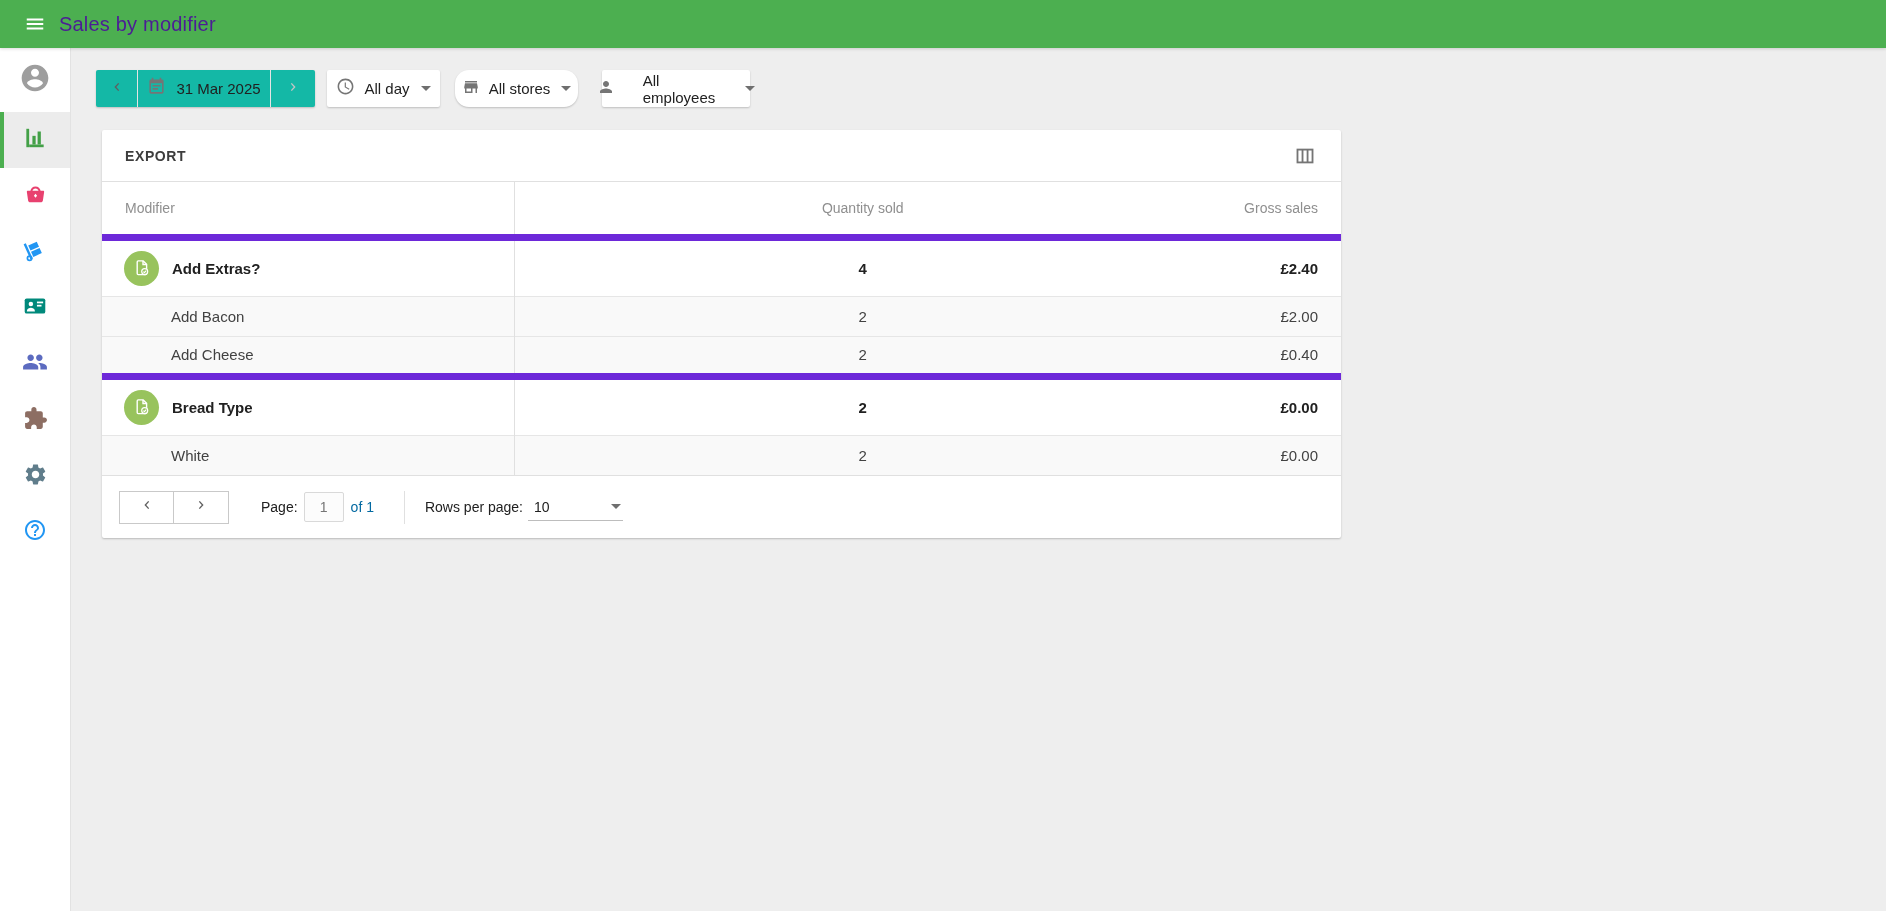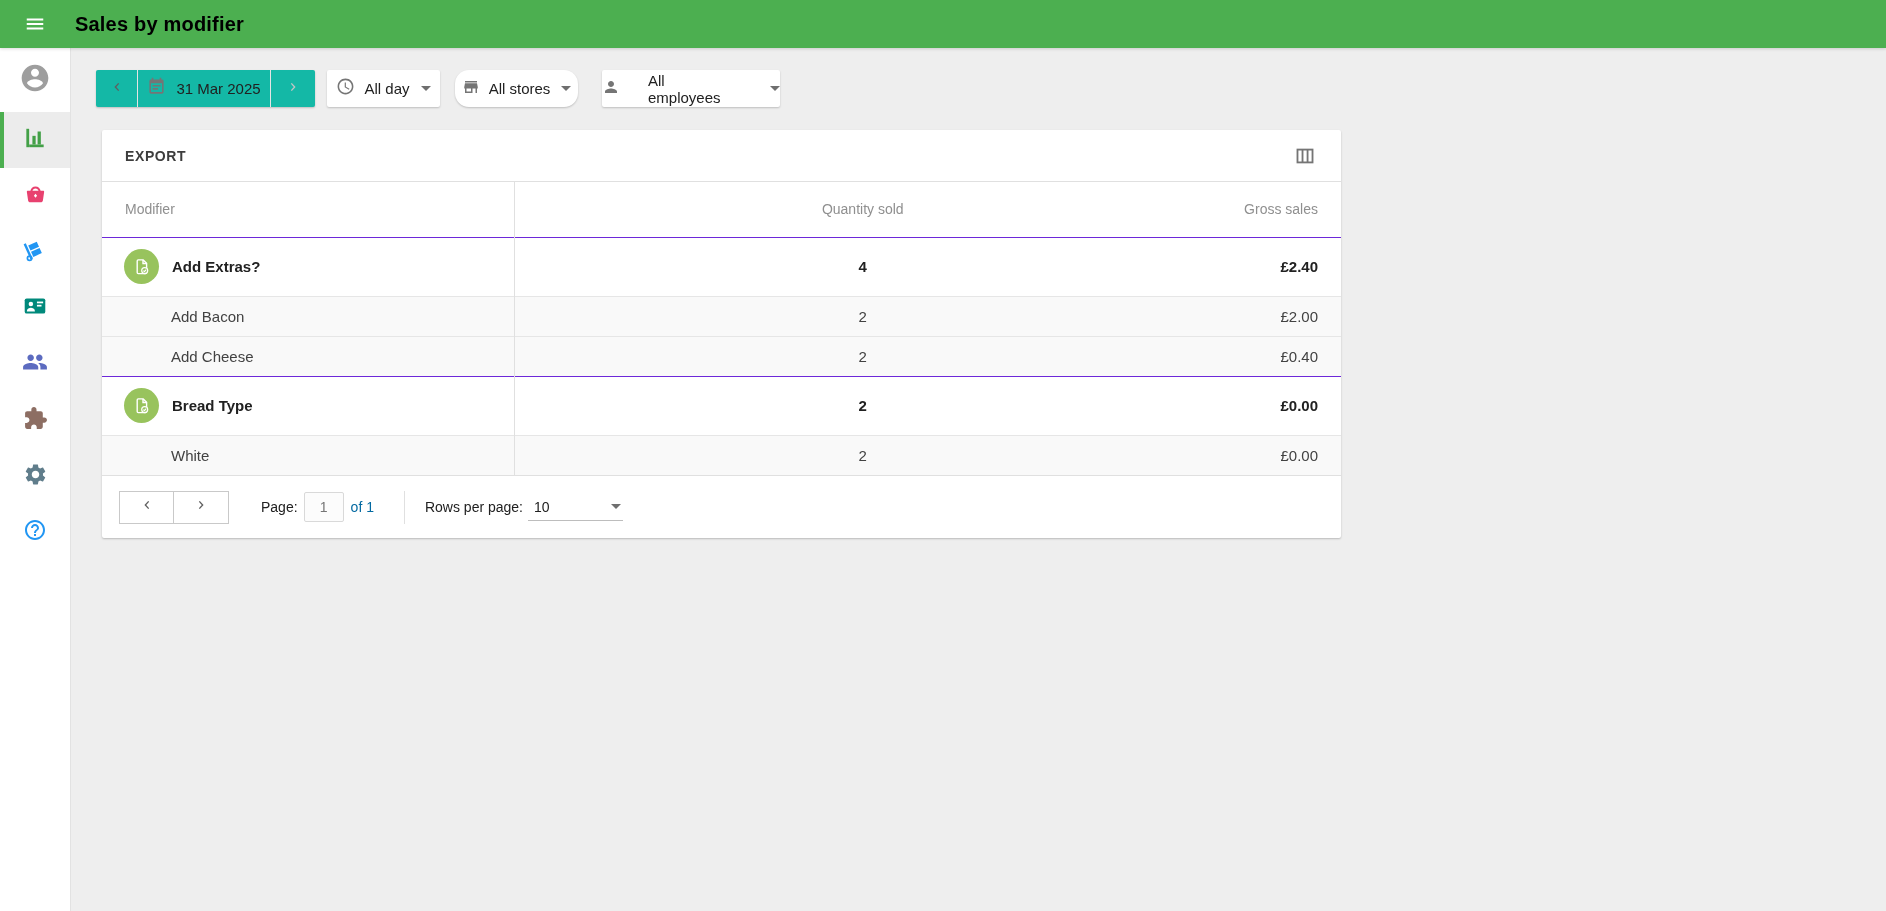--- a/index.html
+++ b/index.html
@@ -5,21 +5,21 @@
   * { margin:0; padding:0; box-sizing:border-box; }
   html,body { width:1886px; height:911px; overflow:hidden;
     font-family:"Liberation Sans", sans-serif; background:#eeeeee; }
 
   
   .topbar { position:absolute; left:0; top:0; width:1886px; height:48px;
     background:#4CAF50; display:flex; align-items:center; z-index:30;
     box-shadow:0 1px 3px rgba(0,0,0,0.15); }
   .menu-btn { width:48px; height:48px; display:flex; align-items:center;
     justify-content:center; cursor:pointer; margin-left:11px; }
-  .page-title { color:#000000; font-size:20px; font-weight:700; margin-left:16px; letter-spacing:0.2px; }
+  .page-title { color:#4c1d95; font-size:20px; font-weight:400; letter-spacing:0.2px; }
 
   
   .sidebar { position:absolute; left:0; top:48px; width:71px; height:863px;
     background:#ffffff; border-right:1px solid #e2e2e2; z-index:20; }
   .avatar-item { height:64px; display:flex; align-items:center; justify-content:center; }
   .side-item { position:relative; height:56px; display:flex; align-items:center;
     justify-content:center; cursor:pointer; }
   .side-item.active { background:#ececec; }
   .side-item.active::before { content:""; position:absolute; left:0; top:0;
     width:4px; height:100%; background:#4CAF50; }
@@ -32,21 +32,21 @@
   .date-cell { display:flex; align-items:center; justify-content:center; cursor:pointer; }
   .date-prev { width:42px; border-right:1px solid #e4e4e4; }
   .date-mid  { width:132px; gap:10px; }
   .date-next { width:44px; border-left:1px solid #e4e4e4; }
   .date-text { font-size:15px; color:#212121; }
   .filter-btn { position:absolute; top:70px; height:37px; background:#ffffff;
     border-radius:2px; display:flex; align-items:center; justify-content:center;
     gap:9px; cursor:pointer; }
   .fb-allday { left:327px; width:113px; }
   .fb-stores { left:455px; width:123px;border-radius:14px; }
-  .fb-emps   { left:602px; width:178px;gap:28px; }
+  .fb-emps   { left:602px; width:148px;gap:28px; }
   .filter-label { font-size:15px; color:#212121; }
   .caret { width:0; height:0; border-left:5px solid transparent;
     border-right:5px solid transparent; border-top:5px solid #6f6f6f; margin-left:2px; }
 
   
   .card { position:absolute; left:102px; top:130px; width:1239px; background:#ffffff;
     border-radius:2px; box-shadow:0 1px 2px rgba(0,0,0,0.22); }
   .card-header { height:52px; display:flex; align-items:center;
     justify-content:space-between; padding:0 22px 0 23px; border-bottom:1px solid #e0e0e0; }
   .export-btn { font-size:14px; font-weight:700; color:#3d3d3d; letter-spacing:0.6px;
@@ -57,21 +57,21 @@
   
   table.report { width:100%; border-collapse:collapse; table-layout:fixed; }
   col.c1 { width:412px; } col.c3 { width:130px; }
   th, td { font-size:15px; }
   thead th { height:55px; font-weight:400; font-size:14px; color:#8f8f8f; }
   th.c1h, td.name-cell { text-align:left; }
   th.c2h, td.qty-cell { text-align:center; }
   th.c3h, td.gross-cell { text-align:right; padding-right:23px; }
   th.c1h { padding-left:23px; }
   .colborder { border-right:1px solid #e0e0e0; }
-  tr.group-row td { height:59px; border-top:1px solid #6d28d9; color:#212121; font-weight:700; }
+  tr.group-row td { height:59px; border-top:7px solid #6d28d9; color:#212121; font-weight:700; }
   tr.sub-row td { height:40px; border-top:1px solid #e6e6e6; background:#f9f9f9;
     color:#424242; font-weight:400; }
   .name-wrap { display:flex; align-items:center; gap:13px; padding-left:22px; }
   tr.sub-row .name-wrap { padding-left:69px; }
   .mod-icon { width:35px; height:35px; border-radius:50%; background:#98C35D;
     display:flex; align-items:center; justify-content:center; flex:0 0 35px; }
 
   
   .pagination { height:63px; border-top:1px solid #e0e0e0; display:flex;
     align-items:center; padding-left:17px; }

